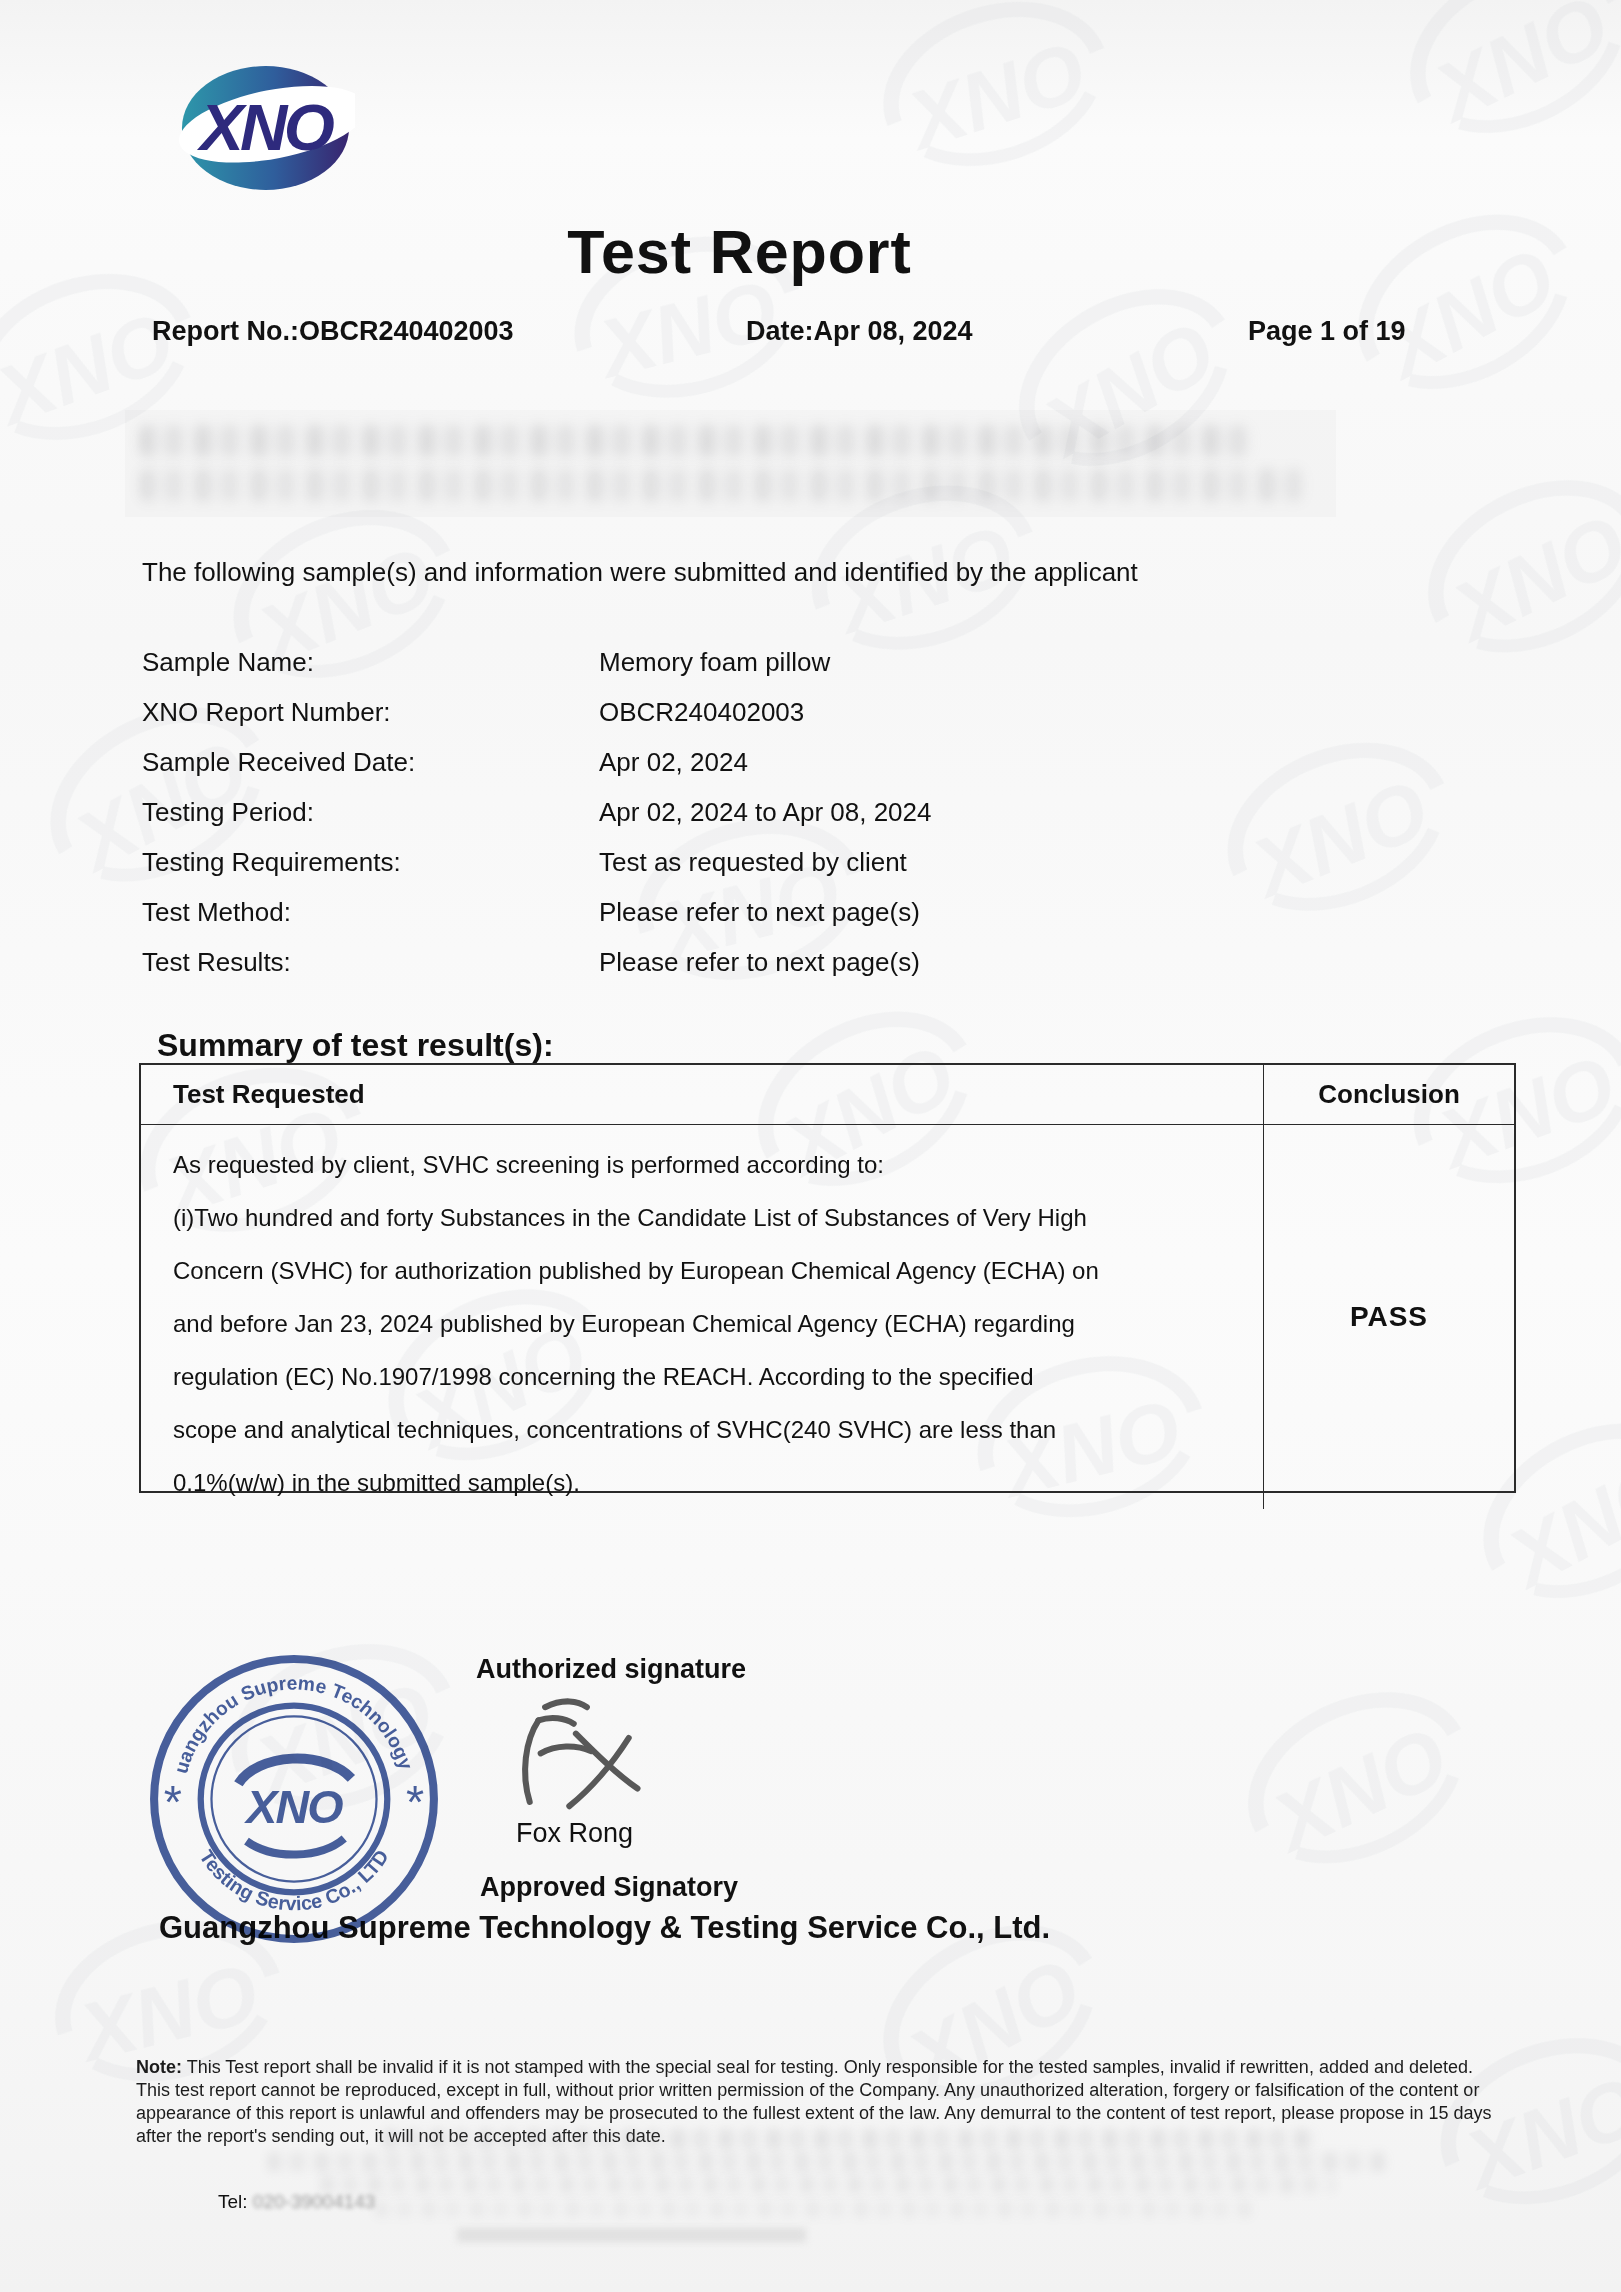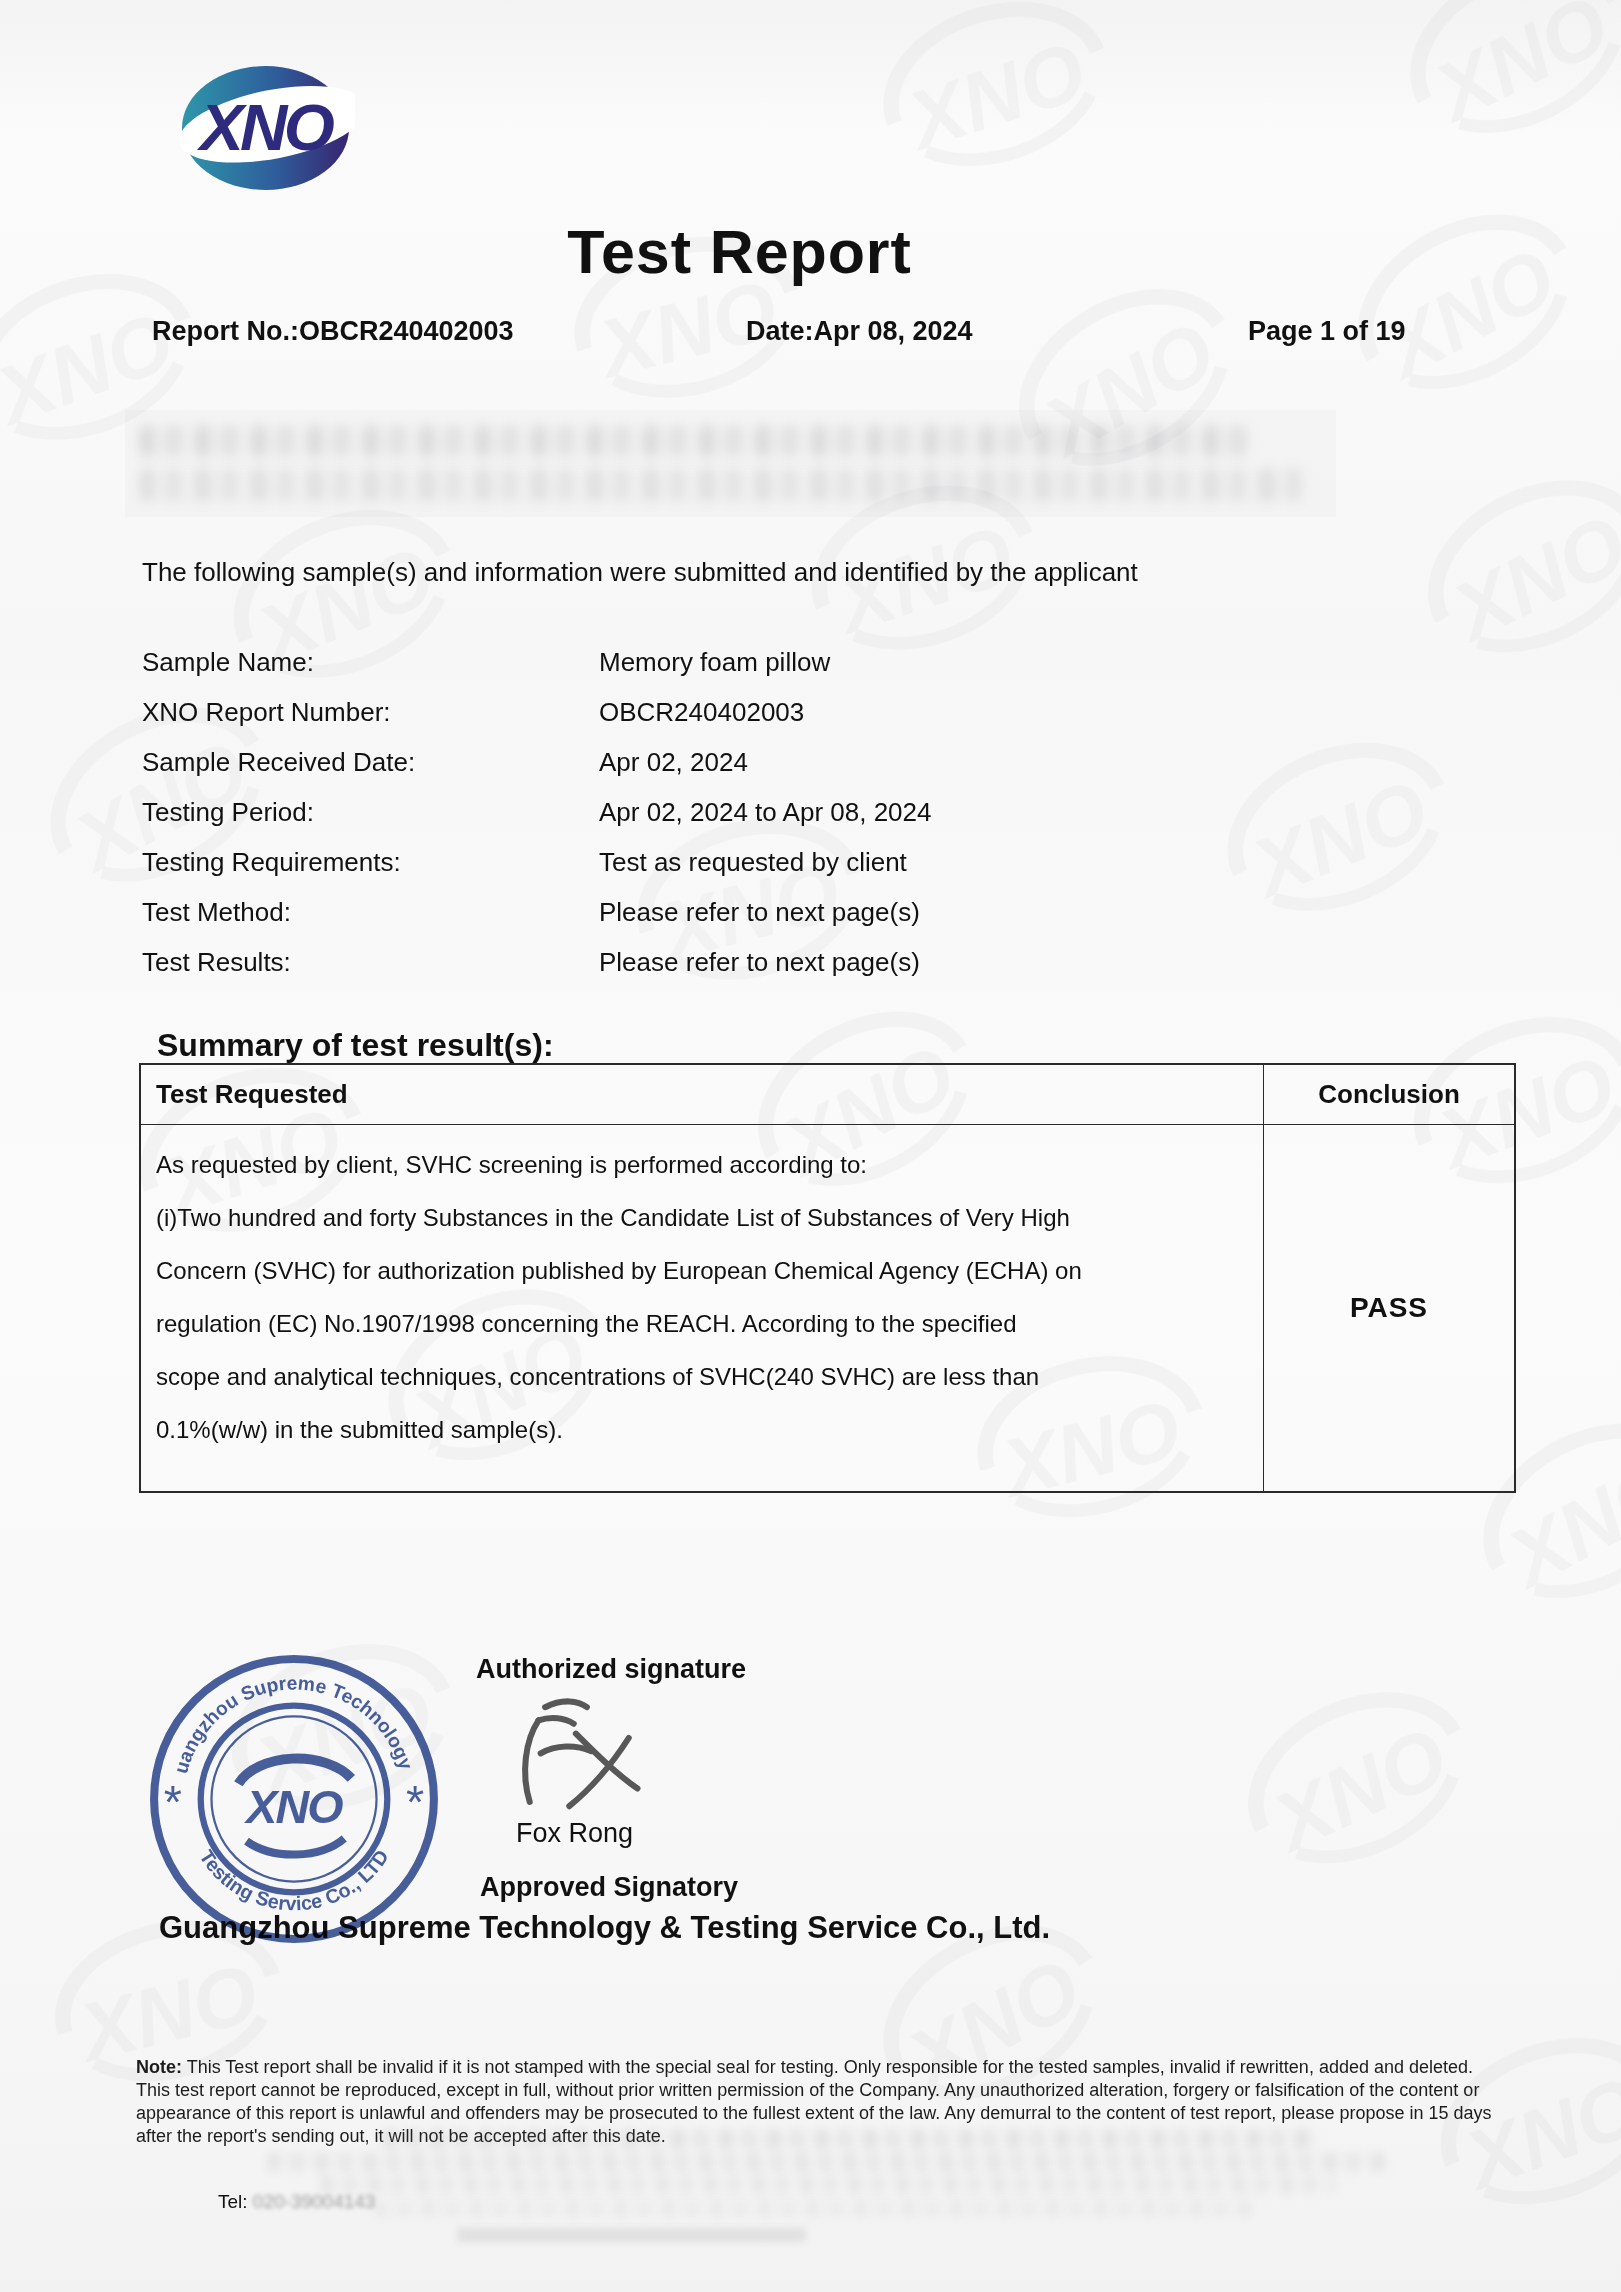--- a/index.html
+++ b/index.html
@@ -26,21 +26,21 @@
   .sampleinfo{left:142px;top:647px;width:1254px;}
   .srow{display:flex;height:50px;align-items:flex-start;font-size:26px;}
   .srow .lab{width:457px;flex:0 0 457px;}
   .srow .val{white-space:nowrap;}
   
   .sumhead{left:157px;top:1027px;font-size:32px;font-weight:bold;}
   .rtable{left:139px;top:1063px;width:1377px;height:430px;border:2.7px solid #2a2a2a;box-sizing:border-box;display:flex;flex-direction:column;}
   .trow{display:flex;flex:0 0 auto;}
   .thead{height:59px;border-bottom:1.8px solid #2a2a2a;}
   .tbody{flex:1 1 auto;}
-  .c1{width:1089px;flex:0 0 1089px;box-sizing:border-box;padding-left:15px;}
+  .c1{width:1089px;flex:0 0 1089px;box-sizing:border-box;padding-left:32px;}
   .c2{flex:1 1 auto;border-left:1.8px solid #2a2a2a;display:flex;align-items:center;justify-content:center;box-sizing:border-box;margin-left:33px;}
   .thead .c1{display:flex;align-items:center;font-size:26px;font-weight:bold;}
   .thead .c2{font-size:26px;font-weight:bold;}
   .tbody .c1{padding-top:12.5px;}
   .tline{font-size:24px;line-height:53px;white-space:nowrap;}
   .pass{font-size:28px;font-weight:bold;letter-spacing:0.9px;}
   
   .authlab{left:476px;top:1654px;font-size:27px;font-weight:bold;}
   .sigsvg{left:502px;top:1694px;}
   .signer{left:516px;top:1818px;font-size:27px;}
@@ -206,20 +206,21 @@
   <div class="abs rtable">
     <div class="trow thead">
       <div class="c1">Test Requested</div>
       <div class="c2">Conclusion</div>
     </div>
     <div class="trow tbody">
       <div class="c1">
         <div class="tline">As requested by client, SVHC screening is performed according to:</div>
         <div class="tline">(i)Two hundred and forty Substances in the Candidate List of Substances of Very High</div>
         <div class="tline">Concern (SVHC) for authorization published by European Chemical Agency (ECHA) on</div>
+        <div class="tline">and before Jan 23, 2024 published by European Chemical Agency (ECHA) regarding</div>
         <div class="tline">regulation (EC) No.1907/1998 concerning the REACH. According to the specified</div>
         <div class="tline">scope and analytical techniques, concentrations of SVHC(240 SVHC) are less than</div>
         <div class="tline">0.1%(w/w) in the submitted sample(s).</div>
       </div>
       <div class="c2">
         <span class="pass">PASS</span>
       </div>
     </div>
   </div>
 

